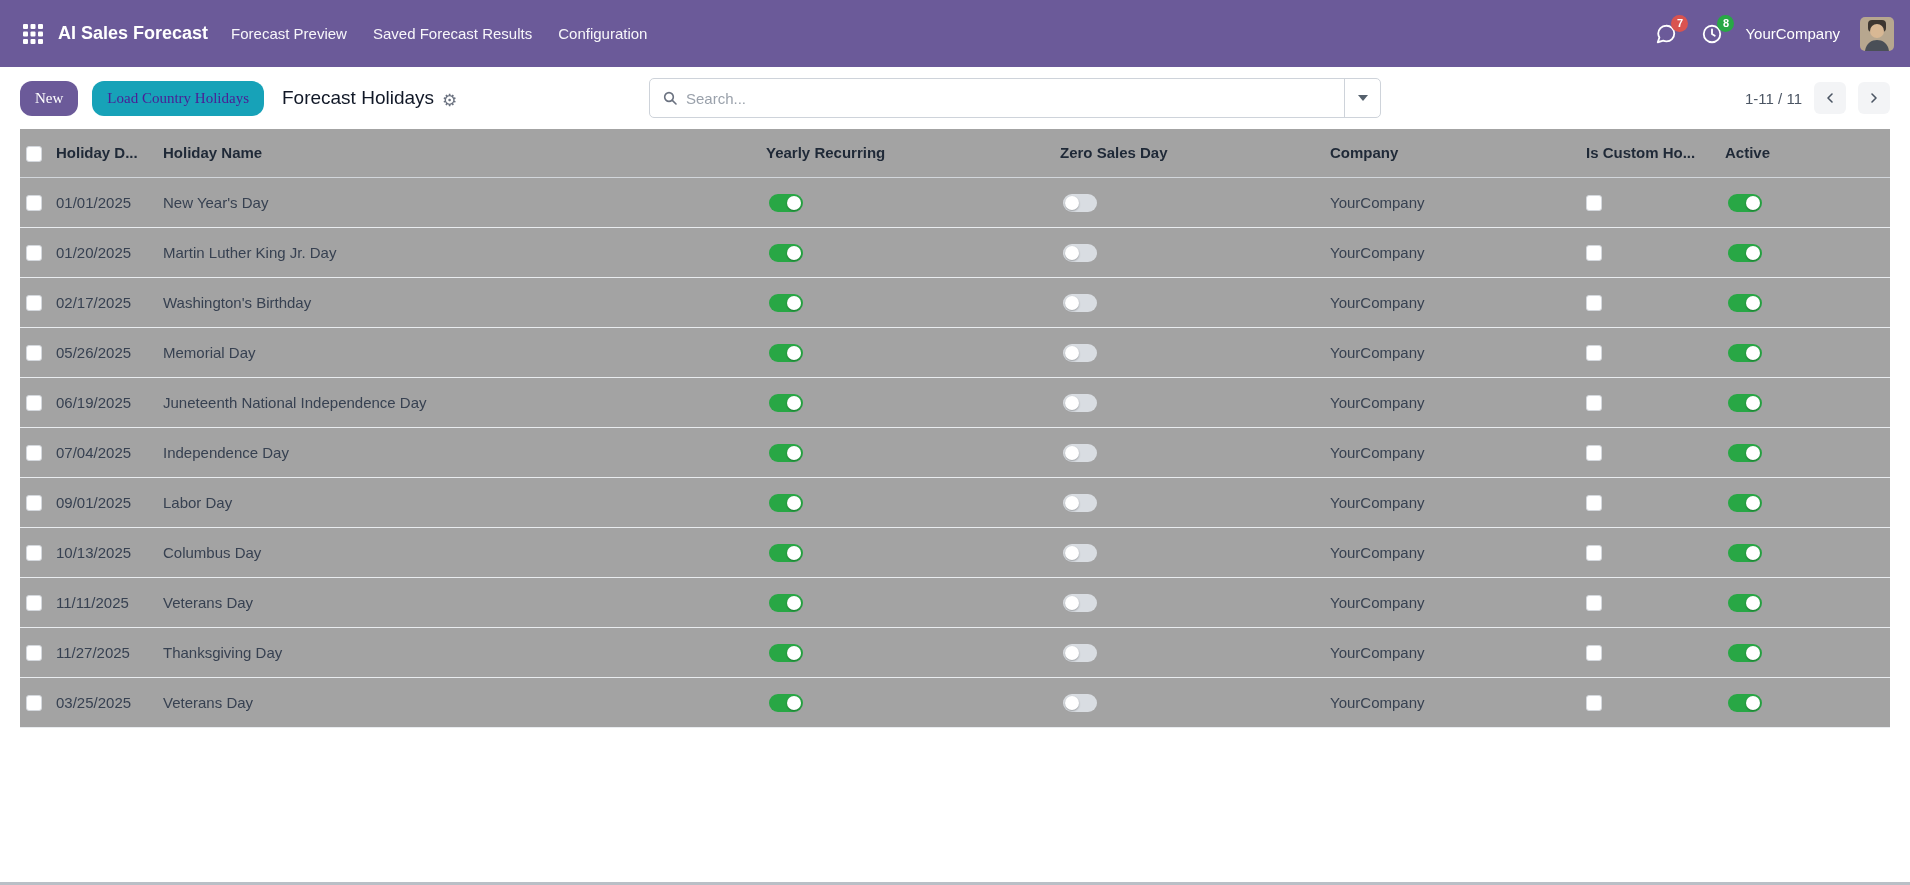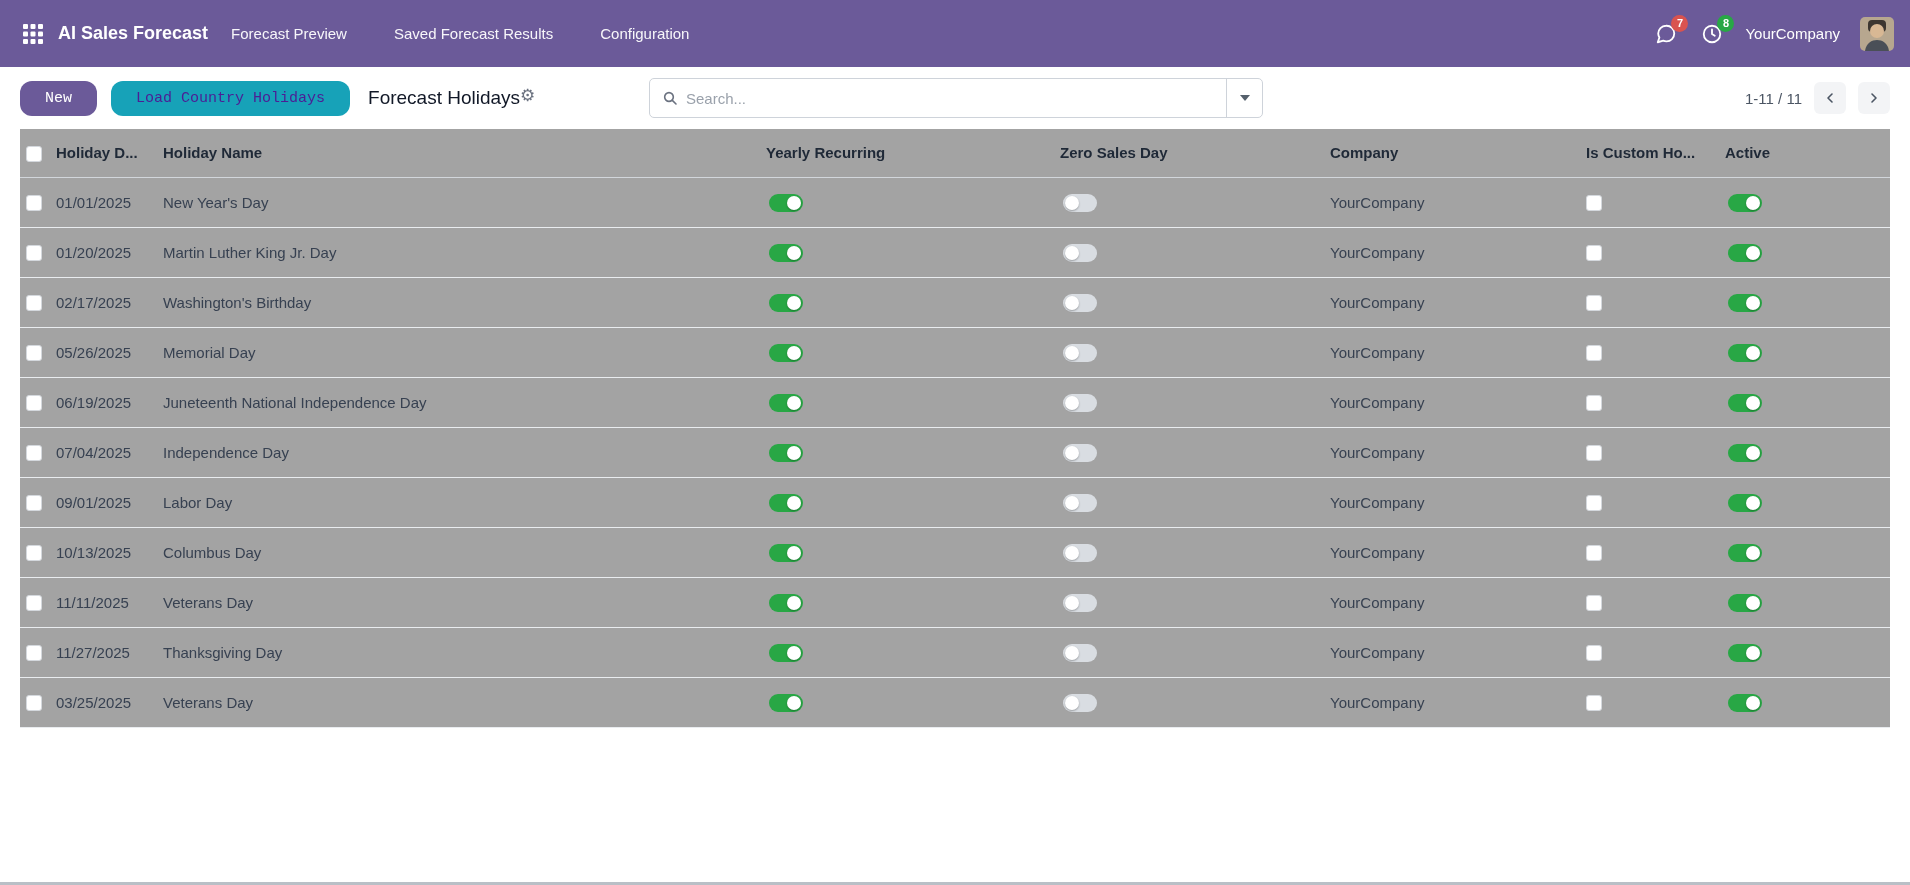--- a/index.html
+++ b/index.html
@@ -15,39 +15,39 @@
   html,body{width:1910px;height:885px}
   body{
     font-family:"Liberation Sans",sans-serif;
     background:#ffffff;color:#374151;overflow:hidden;position:relative;
   }
 
   
   .navbar{height:67px;background:var(--navbar-bg);display:flex;align-items:center;color:#fff;padding:0 16px}
   .apps-btn{width:34px;height:34px;display:flex;align-items:center;justify-content:center;border-radius:4px;cursor:pointer}
   .app-name{font-size:18px;font-weight:700;margin:0 10px 0 8px;white-space:nowrap}
-  .nav-menus{display:flex;align-items:flex-end;gap:21px}
+  .nav-menus{display:flex;align-items:flex-end;gap:0}
   .nav-menu-item{padding:9px 13px;font-size:15px;color:rgba(255,255,255,.95);border-radius:4px;cursor:pointer;white-space:nowrap}
   .nav-right{margin-left:auto;display:flex;align-items:center;gap:20px}
   .icon-wrap{position:relative;width:26px;height:26px;display:flex;align-items:center;justify-content:center;cursor:pointer}
   .badge{position:absolute;top:-6px;right:-9px;min-width:17px;height:17px;border-radius:9px;font-size:11px;line-height:17px;
          text-align:center;color:#fff;padding:0 3px;font-weight:700}
   .badge.msg{background:var(--badge-messages)}
   .badge.act{background:var(--badge-activities)}
   .user-name{font-size:15px;color:#fff;white-space:nowrap;cursor:pointer}
   .avatar{width:34px;height:34px;border-radius:5px;overflow:hidden;cursor:pointer;display:block}
 
   
   .control-panel{height:62px;display:flex;align-items:center;padding:0 20px;background:#fff;position:relative}
-  .btn{border:none;border-radius:12px;font-size:15px;padding:9px 25px;cursor:pointer;font-family:Liberation Mono, monospace;white-space:nowrap}
+  .btn{border:none;border-radius:12px;font-size:15px;padding:9px 15px;cursor:pointer;font-family:Liberation Serif, serif;white-space:nowrap}
   .btn-new{background:var(--accent-purple);color:#fff;margin-right:14px}
   .btn-teal{background:var(--accent-teal);color:#4c1d95;margin-right:18px}
-  .view-title{font-size:19px;color:#111827;font-weight:500;display:flex;align-items:flex-start;}
+  .view-title{font-size:19px;color:#111827;font-weight:500;display:flex;align-items:flex-end;gap:8px}
   .gear{font-size:17px;color:#6b7280;cursor:pointer;line-height:1}
-  .searchbar{position:absolute;left:649px;top:11px;width:614px;height:40px;border:1px solid #ced3da;border-radius:5px;
+  .searchbar{position:absolute;left:649px;top:11px;width:732px;height:40px;border:1px solid #ced3da;border-radius:5px;
              display:flex;align-items:center;background:#fff}
   .searchbar .mag{padding:0 8px 0 12px;display:flex;align-items:center}
   .searchbar input{flex:1;border:none;outline:none;font-size:15px;font-family:inherit;color:#374151;height:100%;background:transparent}
   .searchbar input::placeholder{color:#9aa1ab}
   .search-caret{width:36px;height:100%;border-left:1px solid #ced3da;display:flex;align-items:center;justify-content:center;cursor:pointer}
   .caret-tri{width:0;height:0;border-left:5px solid transparent;border-right:5px solid transparent;border-top:6px solid #55606c}
   .pager{margin-left:auto;display:flex;align-items:center;gap:12px}
   .pager-text{font-size:15px;color:#4b5563}
   .pager-btn{width:32px;height:32px;border-radius:6px;background:#f3f4f6;border:none;display:flex;align-items:center;justify-content:center;cursor:pointer}
 

